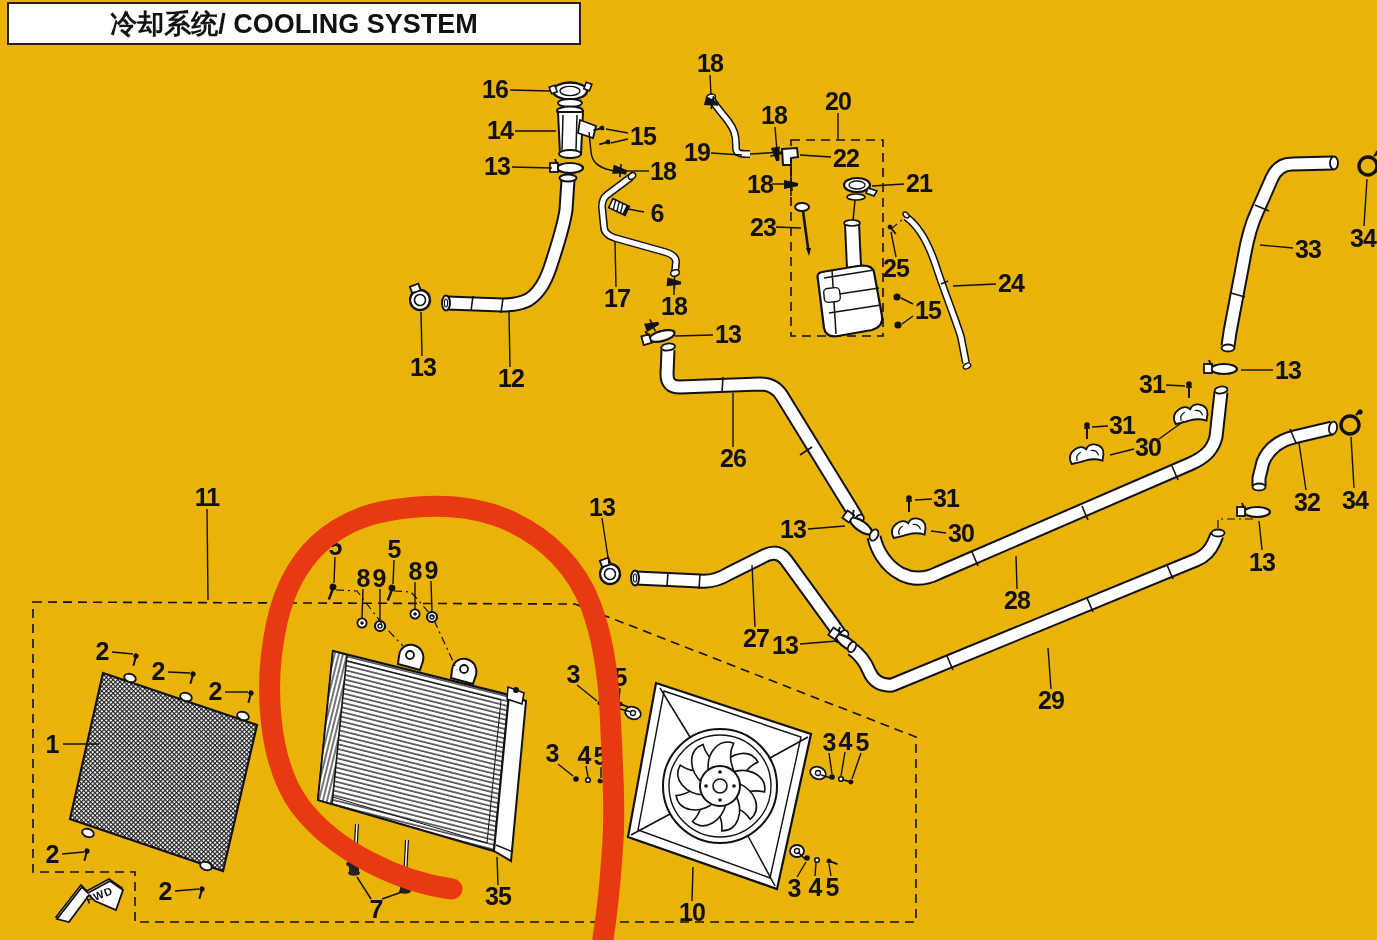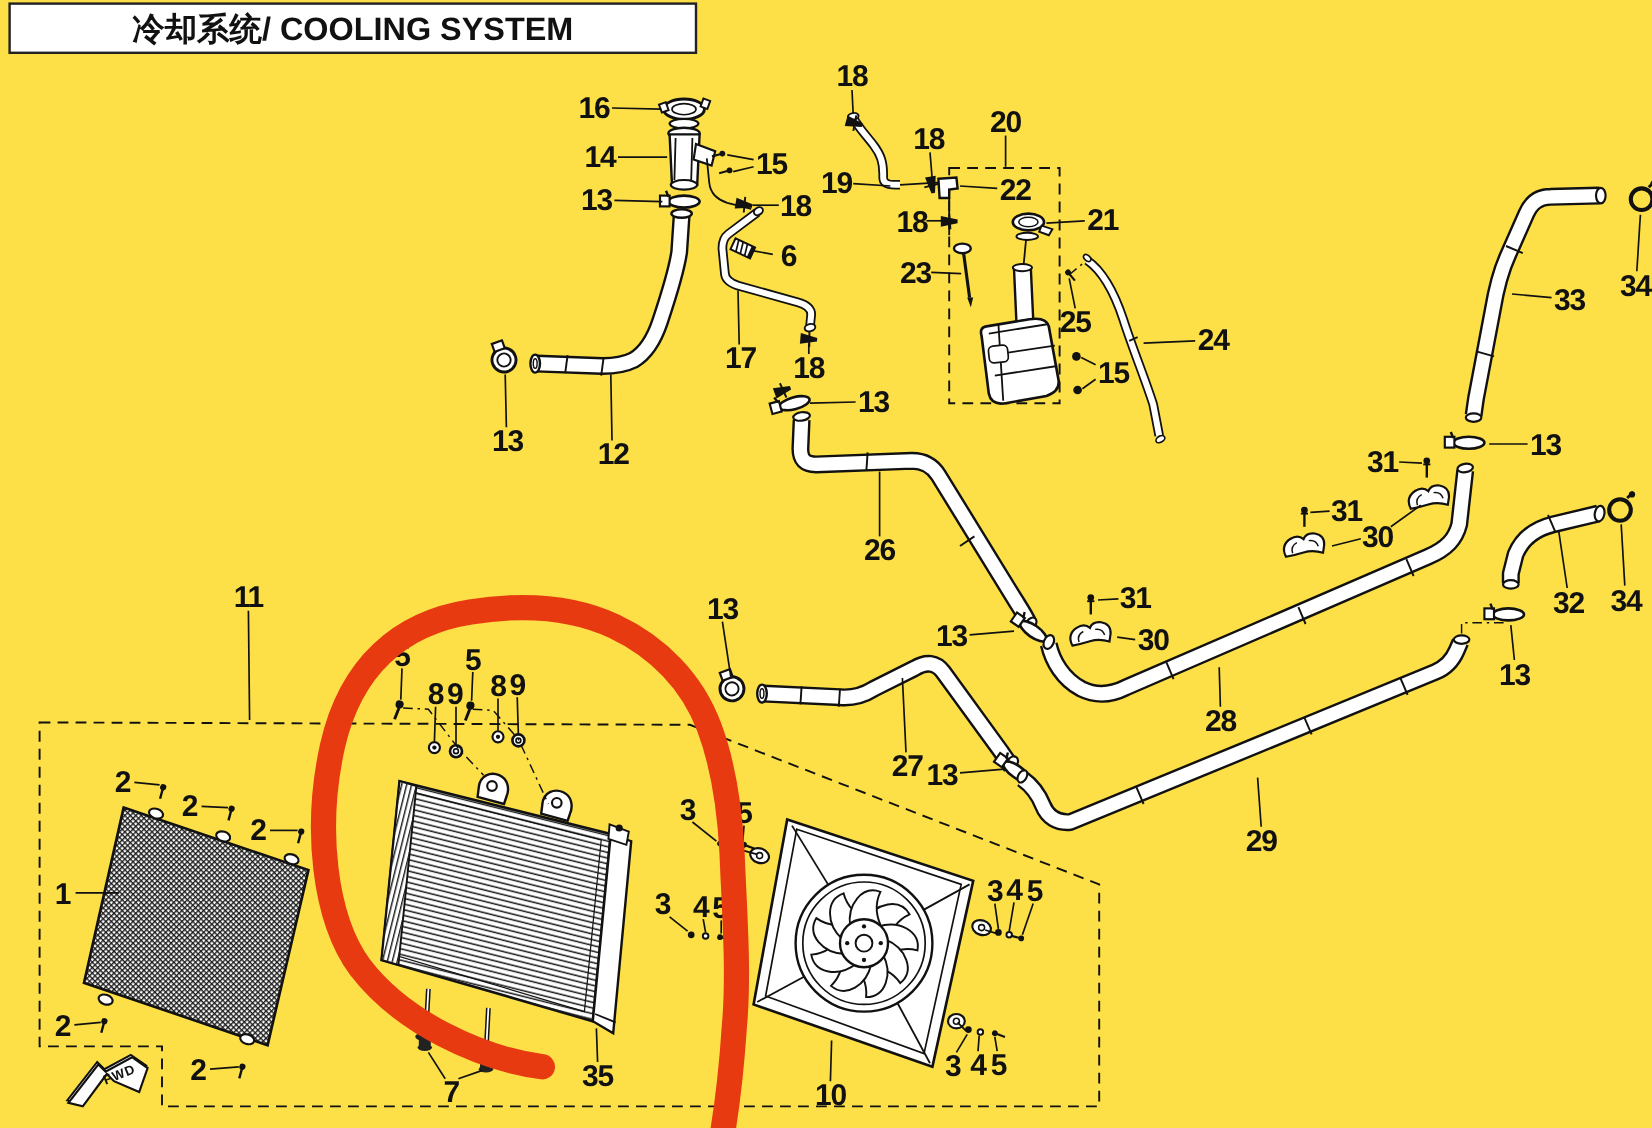--- a/index.html
+++ b/index.html
@@ -1,16 +1,16 @@
 <!DOCTYPE html>
 <html><head>
 <meta charset="utf-8">
 <style>
   html,body{margin:0;padding:0;background:#fff;}
-  #stage{position:relative;width:1377px;height:940px;background:#fde047;overflow:hidden;
+  #stage{position:relative;width:1377px;height:940px;background:#eab308;overflow:hidden;
          font-family:"Liberation Sans",sans-serif;}
   svg{position:absolute;left:0;top:0;}
   .part-num{font:700 25px "Liberation Sans",sans-serif;letter-spacing:-1px;fill:#111;text-anchor:middle;}
   .title-text{font:700 27px "Liberation Sans",sans-serif;fill:#111;text-anchor:middle;}
   .fwd-text{font:700 11px "Liberation Sans",sans-serif;fill:#111;letter-spacing:1px;}
   .hcase{fill:none;stroke:#111;stroke-width:15px;stroke-linejoin:round;}
   .hcore{fill:none;stroke:#fff;stroke-width:11px;stroke-linejoin:round;}
   .tcase{fill:none;stroke:#111;stroke-width:8px;stroke-linejoin:round;}
   .tcore{fill:none;stroke:#fff;stroke-width:5px;stroke-linejoin:round;}
   .thin{fill:none;stroke:#111;stroke-width:1.5px;}

